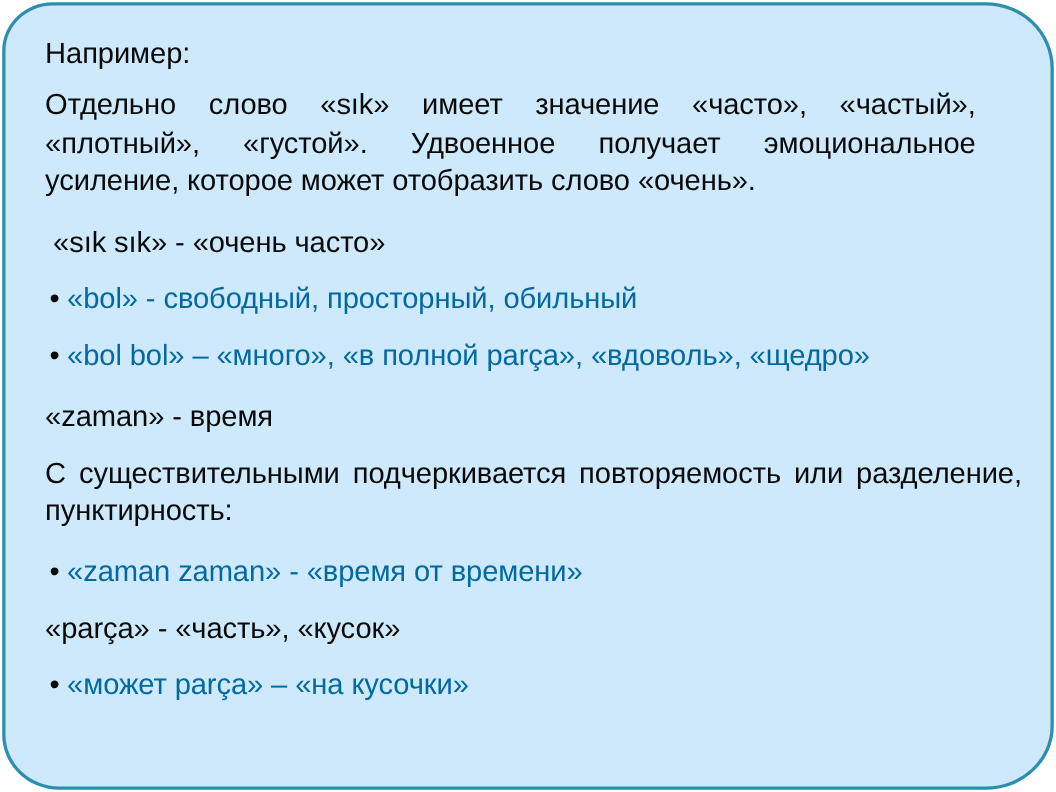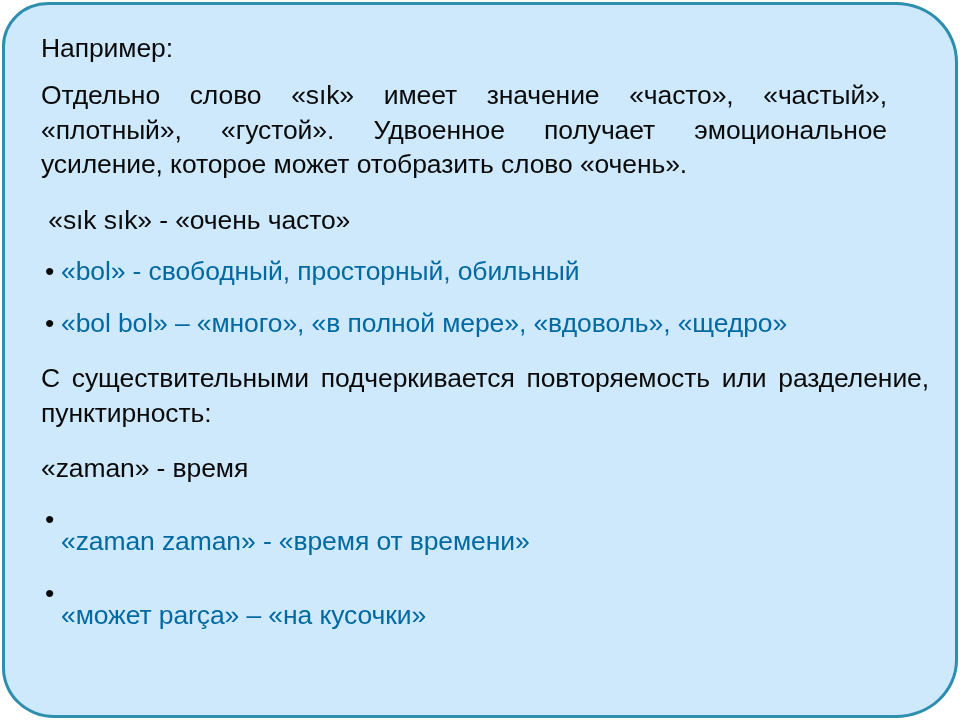--- a/index.html
+++ b/index.html
@@ -91,21 +91,21 @@
     color: #0369a1;
     font-size: 26.5px;
     line-height: 1.30;
     letter-spacing: -0.1px;
   }
   .bullet-row .btext.justified {
     text-align: justify;
     text-align-last: left;
   }
   .bullet-row.indent-a .btext { max-width: 820px; }
-  .bullet-row.indent-b .btext { max-width: 846px; margin-top: 22px; }
+  .bullet-row.indent-b .btext { max-width: 846px; }
 
   
   .gap-sm { margin-bottom: 13px; }
   .gap-md { margin-bottom: 17px; }
   .gap-lg { margin-bottom: 21px; }
 
   .nowrap-pre { white-space: pre-wrap; }
 </style>
 </head>
 <body>
@@ -122,32 +122,33 @@
 
       <p class="line plain nowrap-pre gap-md"> «sık sık» - «очень часто»</p>
 
       <div class="bullet-row indent-a gap-md">
         <span class="marker">•</span>
         <span class="btext">«bol» - свободный, просторный, обильный</span>
       </div>
 
       <div class="bullet-row indent-a gap-lg">
         <span class="marker">•</span>
-        <span class="btext justified">«bol bol» – «много», «в полной мере», «вдоволь», «щедро»</span>
+        <span class="btext justified">«bol bol» – «много», «в полной parça», «вдоволь», «щедро»</span>
       </div>
 
+      <p class="line plain gap-md">«zaman» - время</p>
+
       <p class="line para w-wide gap-lg">С существительными подчеркивается повторяемость или разделение, пунктирность:</p>
-
-      <p class="line plain gap-md">«zaman» - время</p>
 
       <div class="bullet-row indent-b gap-md">
         <span class="marker">•</span>
         <span class="btext">«zaman zaman» - «время от времени»</span>
       </div>
 
+      <p class="line plain gap-md">«parça» - «часть», «кусок»</p>
 
       <div class="bullet-row indent-b">
         <span class="marker">•</span>
         <span class="btext">«может parça» – «на кусочки»</span>
       </div>
 
     </div>
   </div>
 </div>
 

